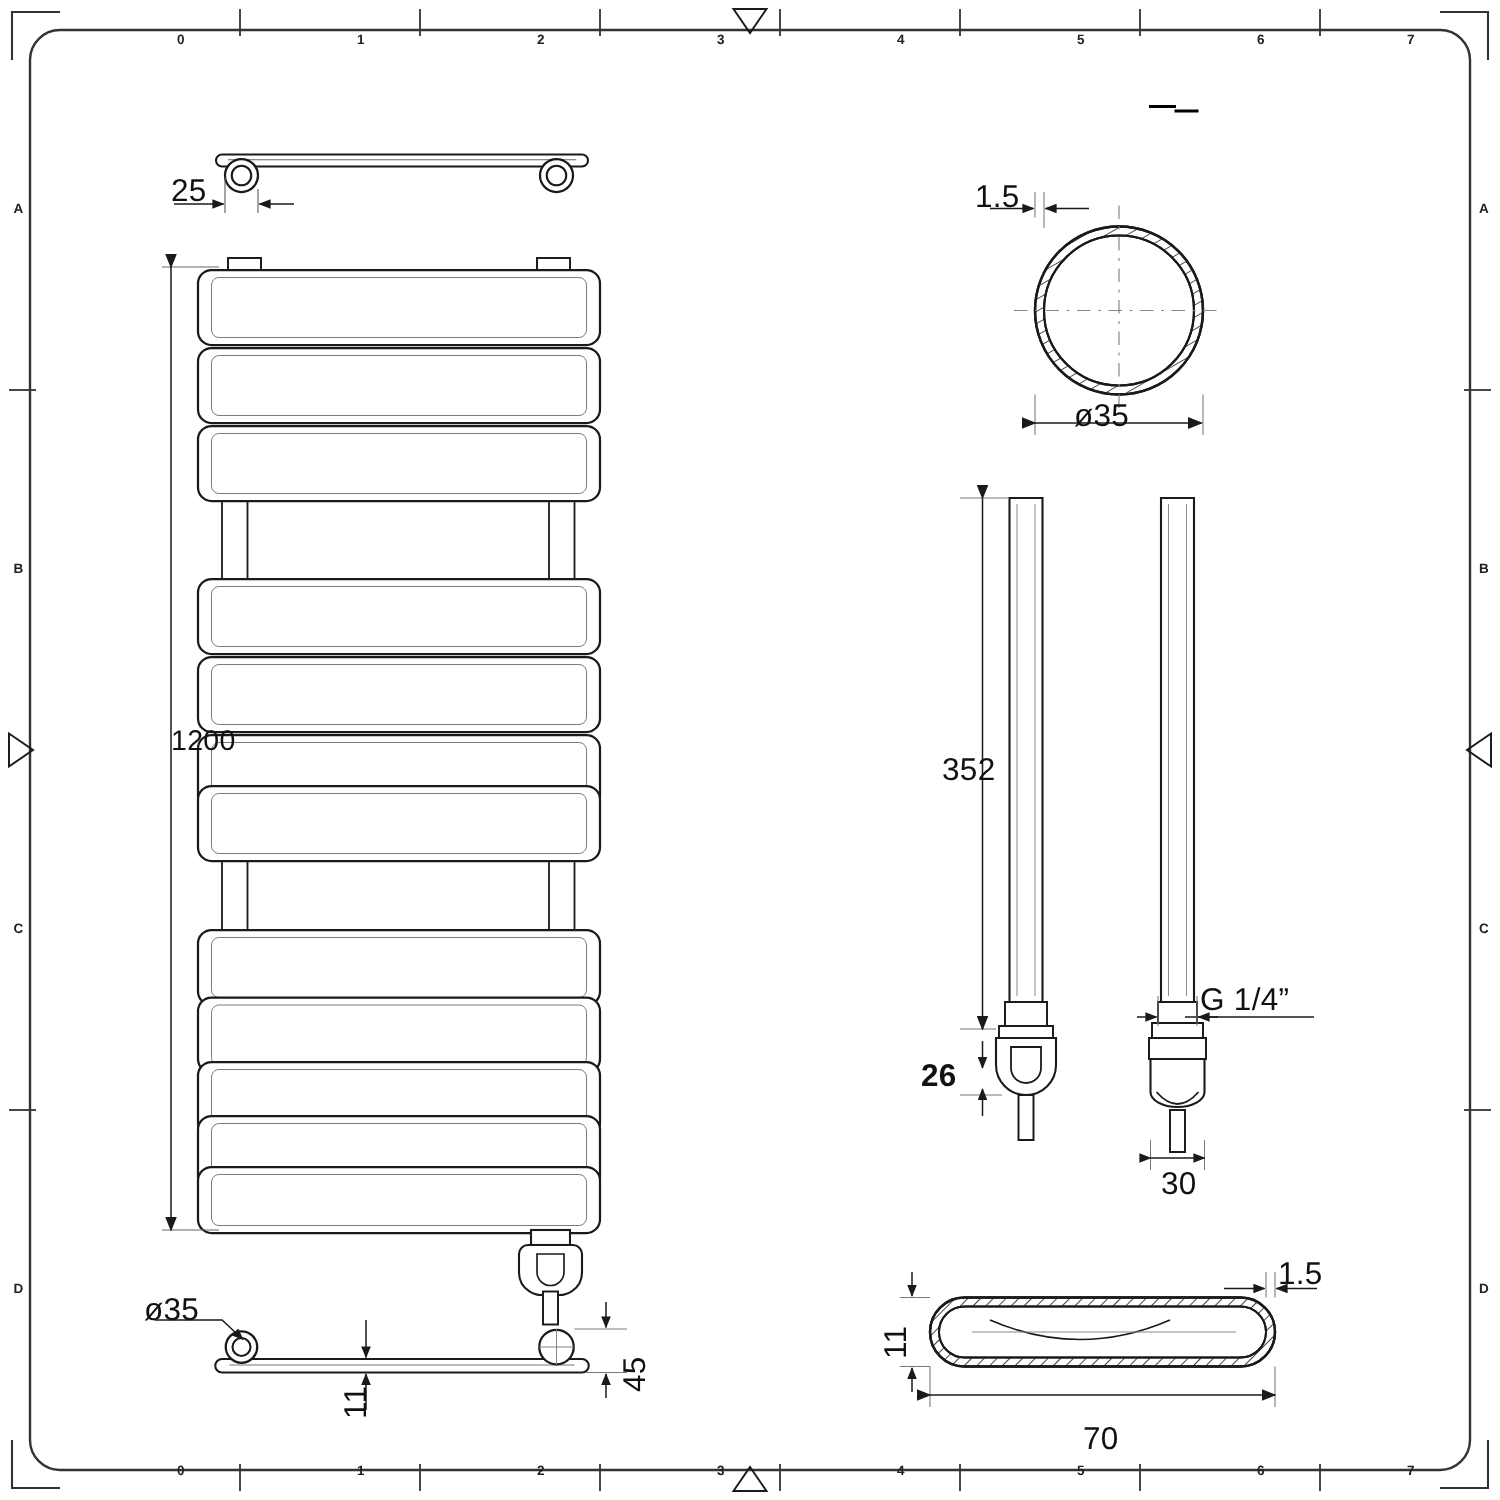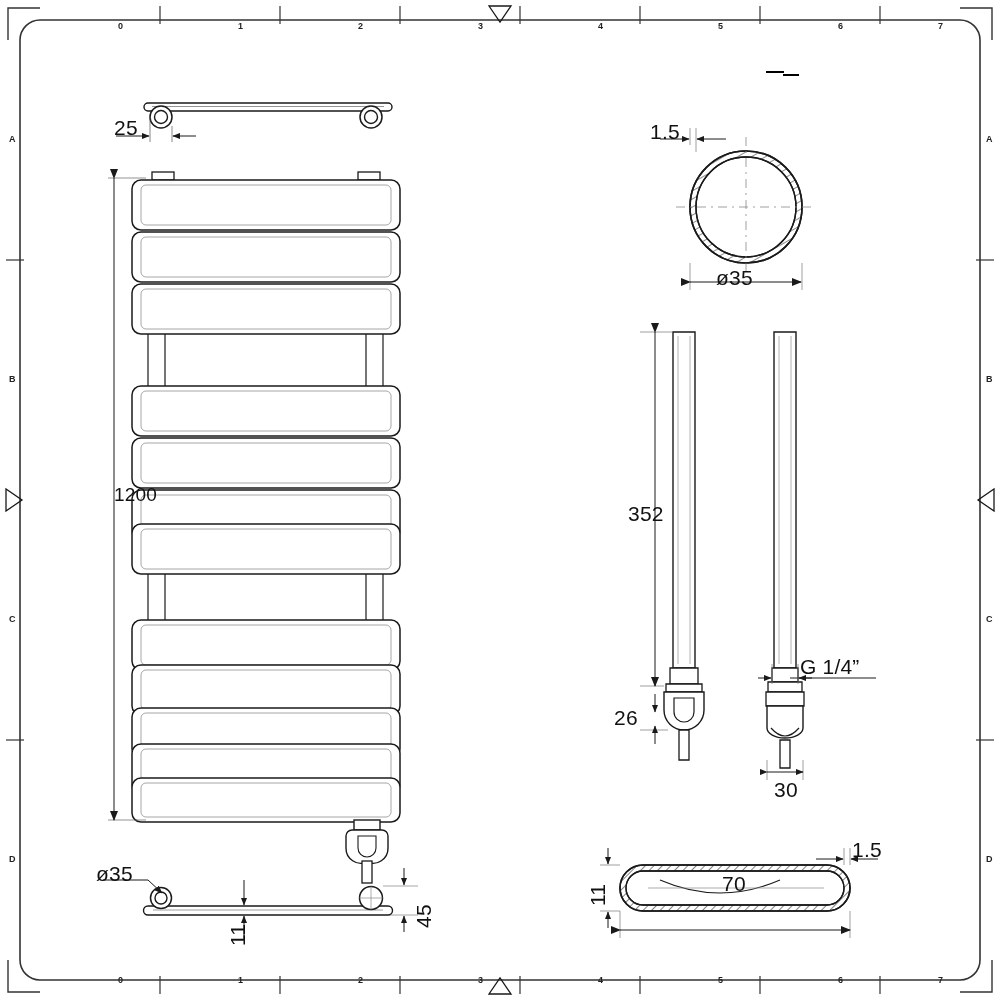--- a/index.html
+++ b/index.html
@@ -361,21 +361,21 @@
   <div class="lbl dim" style="left:86px; top:484px; font-size:19px;margin-left:28px;">1200</div>
 
   <div class="lbl dim" style="left:96px; top:862px;">ø35</div>
   <div class="lbl dim rot90" style="left:226px; top:946px;">11</div>
   <div class="lbl dim rot90" style="left:412px; top:928px;">45</div>
 
   <div class="lbl dim" style="left:650px; top:120px;">1.5</div>
   <div class="lbl dim" style="left:716px; top:266px;">ø35</div>
 
   <div class="lbl dim" style="left:628px; top:502px;">352</div>
-  <div class="lbl dim" style="left:614px; top:706px;">26</div>
+  <div class="lbl dim" style="left:614px; top:706px;font-weight:bold;">26</div>
   <div class="lbl dim" style="left:800px; top:655px;">G 1/4”</div>
   <div class="lbl dim" style="left:774px; top:778px;">30</div>
 
   <div class="lbl dim rot90" style="left:586px; top:906px;">11</div>
-  <div class="lbl dim" style="left:722px; top:872px;text-align:right;">70</div>
+  <div class="lbl dim" style="left:722px; top:948px;text-align:right;">70</div>
   <div class="lbl dim" style="left:852px; top:838px;">1.5</div>
 
 </div>
 
 </body></html>

